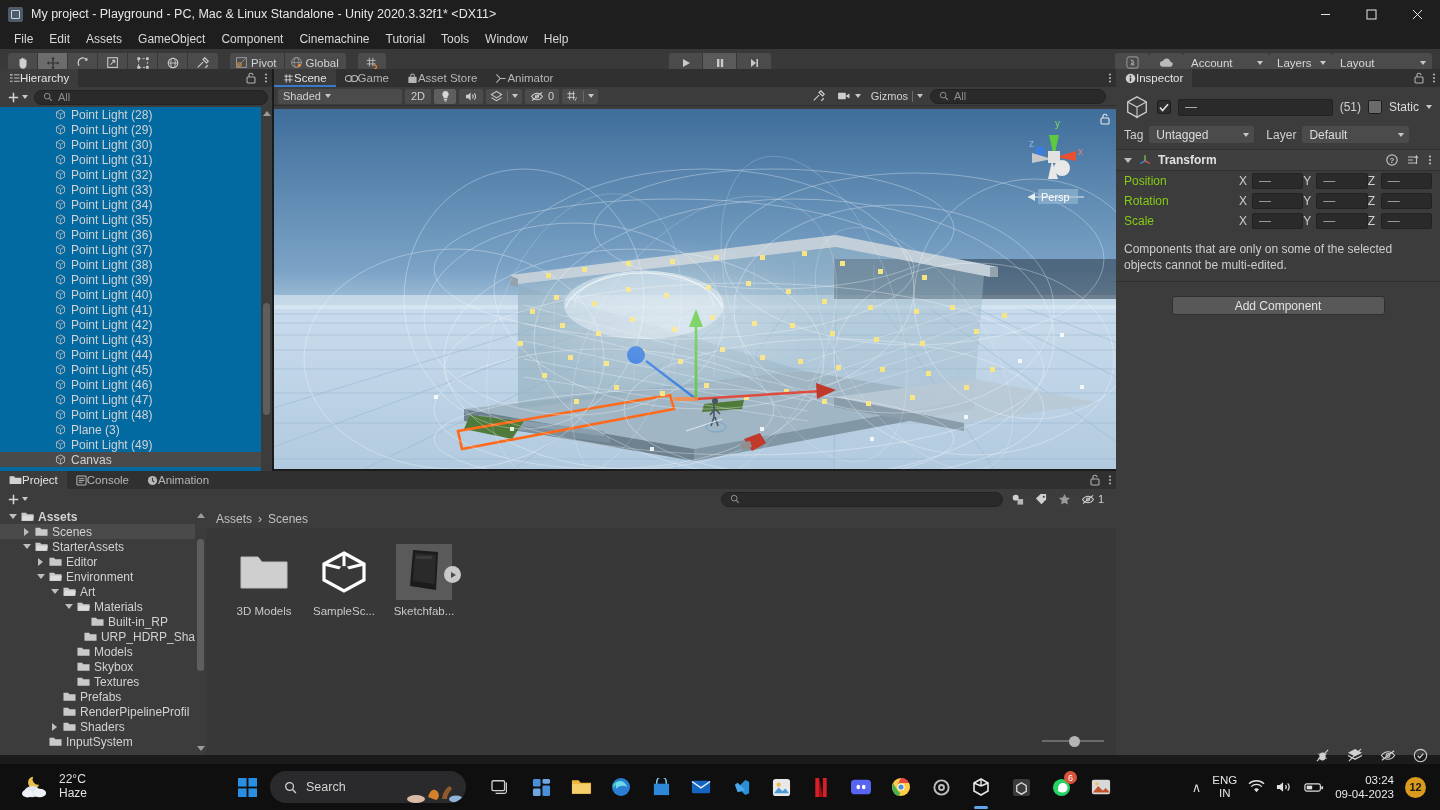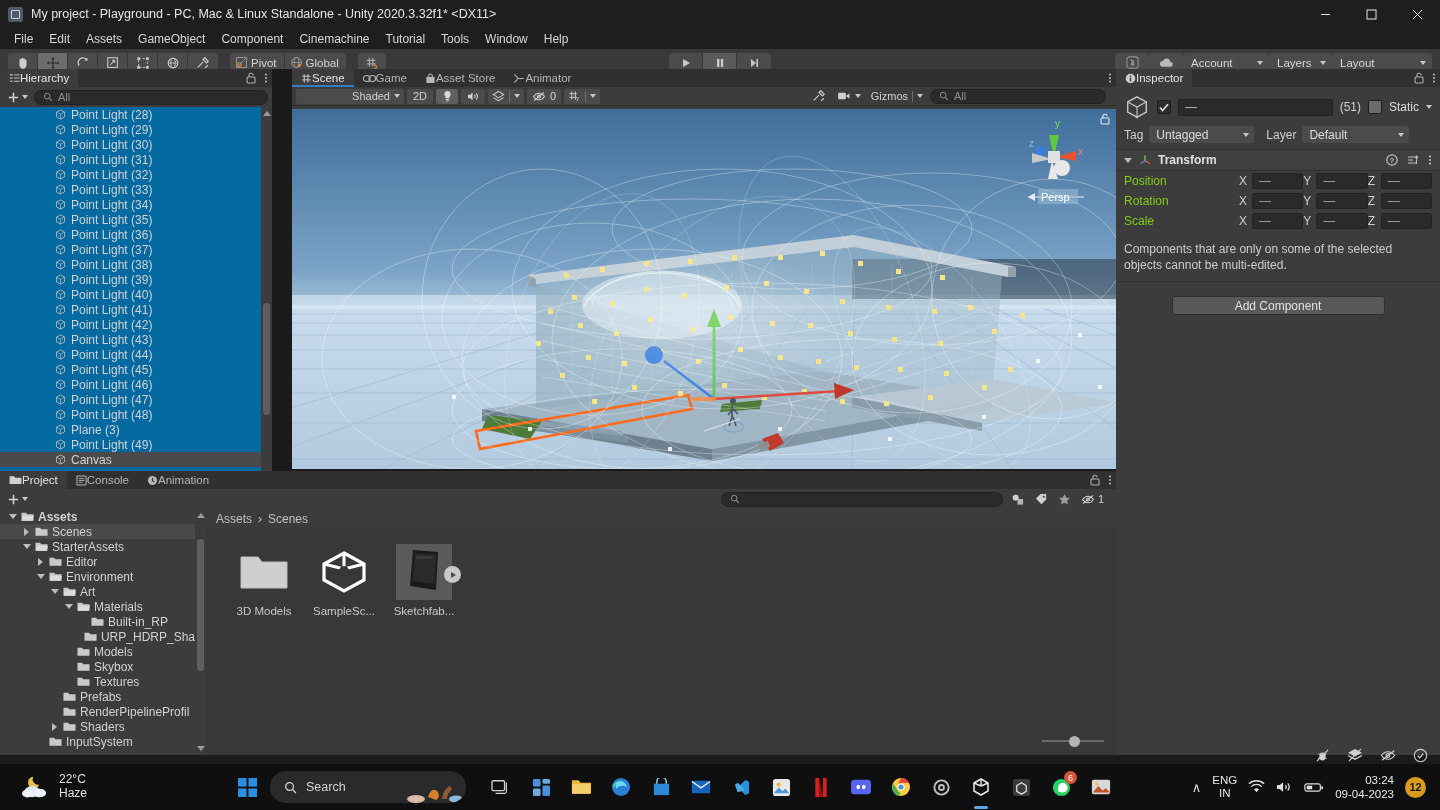--- a/index.html
+++ b/index.html
@@ -130,21 +130,21 @@
     position:absolute; left:2px; width:0; height:0;
     border-left:4px solid transparent; border-right:4px solid transparent;
   }
   .arrow-up { border-bottom:5px solid #9a9a9a; top:4px; }
   .arrow-down { border-top:5px solid #9a9a9a; bottom:4px; }
 
   
   .cube { width:11px; height:11px; flex:none; }
 
   
-  #scene { left:292px; top:0; right:324px; height: 400px; background:#3c3c3c; }
+  #scene { left:274px; top:0; right:324px; height: 400px; background:#3c3c3c; }
   .scene-toolbar {
     height: 19px; background:#3c3c3c; display:flex; align-items:center; gap:3px;
     padding: 0 4px; border-bottom:1px solid #2d2d2d;
   }
   .sbtn {
     height: 15px; background:#4b4b4b; border-radius:2px; display:flex; align-items:center;
     justify-content:center; padding: 0 5px; font-size:11px; color:#d0d0d0; gap:4px;
   }
   .sbtn.flat { background: transparent; }
   .scene-view { position:absolute; top:40px; left:0; right:0; bottom:0; overflow:hidden; }
@@ -655,21 +655,21 @@
         <div class="tab-right-icons">
           <svg width="4" height="12" viewBox="0 0 4 12">
               <circle cx="2" cy="2.5" r="1.1" fill="#b0b0b0"></circle>
               <circle cx="2" cy="6" r="1.1" fill="#b0b0b0"></circle>
               <circle cx="2" cy="9.5" r="1.1" fill="#b0b0b0"></circle>
             </svg>
         </div>
       </div>
 
       <div class="scene-toolbar">
-        <div class="sbtn" style="width:108px;justify-content:flex-end;padding-right:4px;">
+        <div class="sbtn" style="width:124px;justify-content:flex-start;padding-right:4px;">
           <span>Shaded</span>
           <span class="caret"></span>
         </div>
         <div class="sbtn" style="width:26px">
           <span>2D</span>
         </div>
         <div class="sbtn" style="width:22px;background:#5f5f5f;">
           <svg width="11" height="12" viewBox="0 0 12 13">
               <path d="M6 1a3.6 3.6 0 00-2.2 6.4V9h4.4V7.4A3.6 3.6 0 006 1z" fill="#d8d8d8"></path>
               <rect x="4.3" y="9.8" width="3.4" height="1.2" fill="#d8d8d8"></rect>

